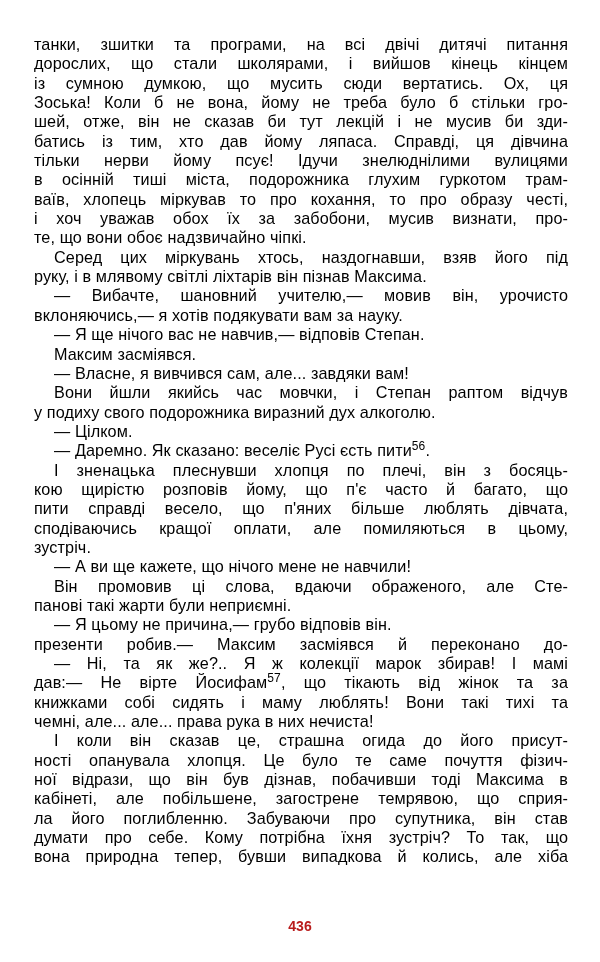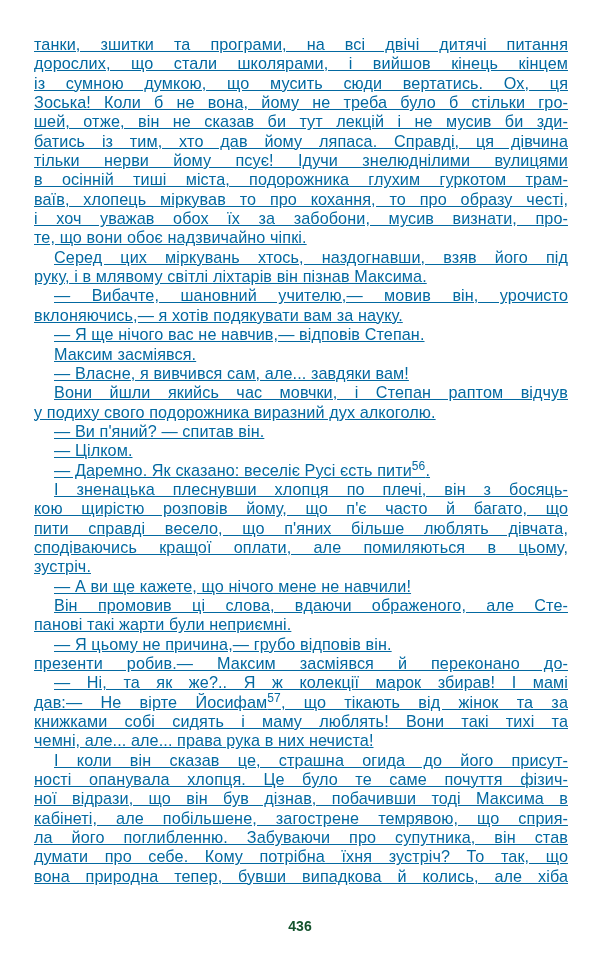--- a/index.html
+++ b/index.html
@@ -1,30 +1,29 @@
 <!DOCTYPE html>
 <html><head>
 <meta charset="utf-8">
 <style>
   html, body { margin: 0; padding: 0; background: #ffffff; }
   body { width: 600px; height: 962px; position: relative; overflow: hidden; }
   .page {
     position: absolute; left: 34px; top: 35px; width: 534px;
     font-family: "Liberation Sans", sans-serif;
-    font-size: 16.2px; line-height: 19.35px; color: #0369a1;
+    font-size: 16.2px; line-height: 19.35px; color: #000000;
     letter-spacing: 0.1px;
-    text-decoration: underline;
   }
   .line { display: block; white-space: nowrap; text-align: justify; text-align-last: justify; height: 19.35px; }
   .line.last { text-align-last: left; }
   .line.indent { padding-left: 20px; }
   sup { font-size: 12px; line-height: 0; vertical-align: 6px; }
   .page-number {
     position: absolute; left: 0; width: 600px; top: 918px; text-align: center;
-    font-family: "Liberation Sans", sans-serif; font-weight: bold; font-size: 14px; color: #14532d;
+    font-family: "Liberation Sans", sans-serif; font-weight: bold; font-size: 14px; color: #b91c1c;
   }
 </style>
 </head>
 <body>
 
 <div class="page" id="page">
     <span class="line"><span>танки, зшитки та програми, на всі двічі дитячі питання</span></span>
     <span class="line"><span>дорослих, що стали школярами, і вийшов кінець кінцем</span></span>
     <span class="line"><span>із сумною думкою, що мусить сюди вертатись. Ох, ця</span></span>
     <span class="line"><span>Зоська! Коли б не вона, йому не треба було б стільки гро-</span></span>
@@ -37,21 +36,20 @@
     <span class="line last"><span>те, що вони обоє надзвичайно чіпкі.</span></span>
     <span class="line indent"><span>Серед цих міркувань хтось, наздогнавши, взяв його під</span></span>
     <span class="line last"><span>руку, і в млявому світлі ліхтарів він пізнав Максима.</span></span>
     <span class="line indent"><span>— Вибачте, шановний учителю,— мовив він, урочисто</span></span>
     <span class="line last"><span>вклоняючись,— я хотів подякувати вам за науку.</span></span>
     <span class="line indent last"><span>— Я ще нічого вас не навчив,—  відповів Степан.</span></span>
     <span class="line indent last"><span>Максим засміявся.</span></span>
     <span class="line indent last"><span>— Власне, я вивчився сам, але... завдяки вам!</span></span>
     <span class="line indent"><span>Вони йшли якийсь час мовчки, і Степан раптом відчув</span></span>
     <span class="line last"><span>у подиху свого подорожника виразний дух алкоголю.</span></span>
-    <span class="line indent last"><span>— Ви п'яний? — спитав він.</span></span>
     <span class="line indent last"><span>— Цілком.</span></span>
     <span class="line indent last"><span>— Даремно. Як сказано: веселіє Русі єсть пити</span><sup>56</sup><span>.</span></span>
     <span class="line indent"><span>І зненацька плеснувши хлопця по плечі, він з босяць-</span></span>
     <span class="line"><span>кою щирістю розповів йому, що п'є часто й багато, що</span></span>
     <span class="line"><span>пити справді весело, що п'яних більше люблять дівчата,</span></span>
     <span class="line"><span>сподіваючись кращої оплати, але помиляються в цьому,</span></span>
     <span class="line last"><span>зустріч.</span></span>
     <span class="line indent last"><span>— А ви ще кажете, що нічого мене не навчили!</span></span>
     <span class="line indent"><span>Він промовив ці слова, вдаючи ображеного, але Сте-</span></span>
     <span class="line last"><span>панові такі жарти були неприємні.</span></span>

